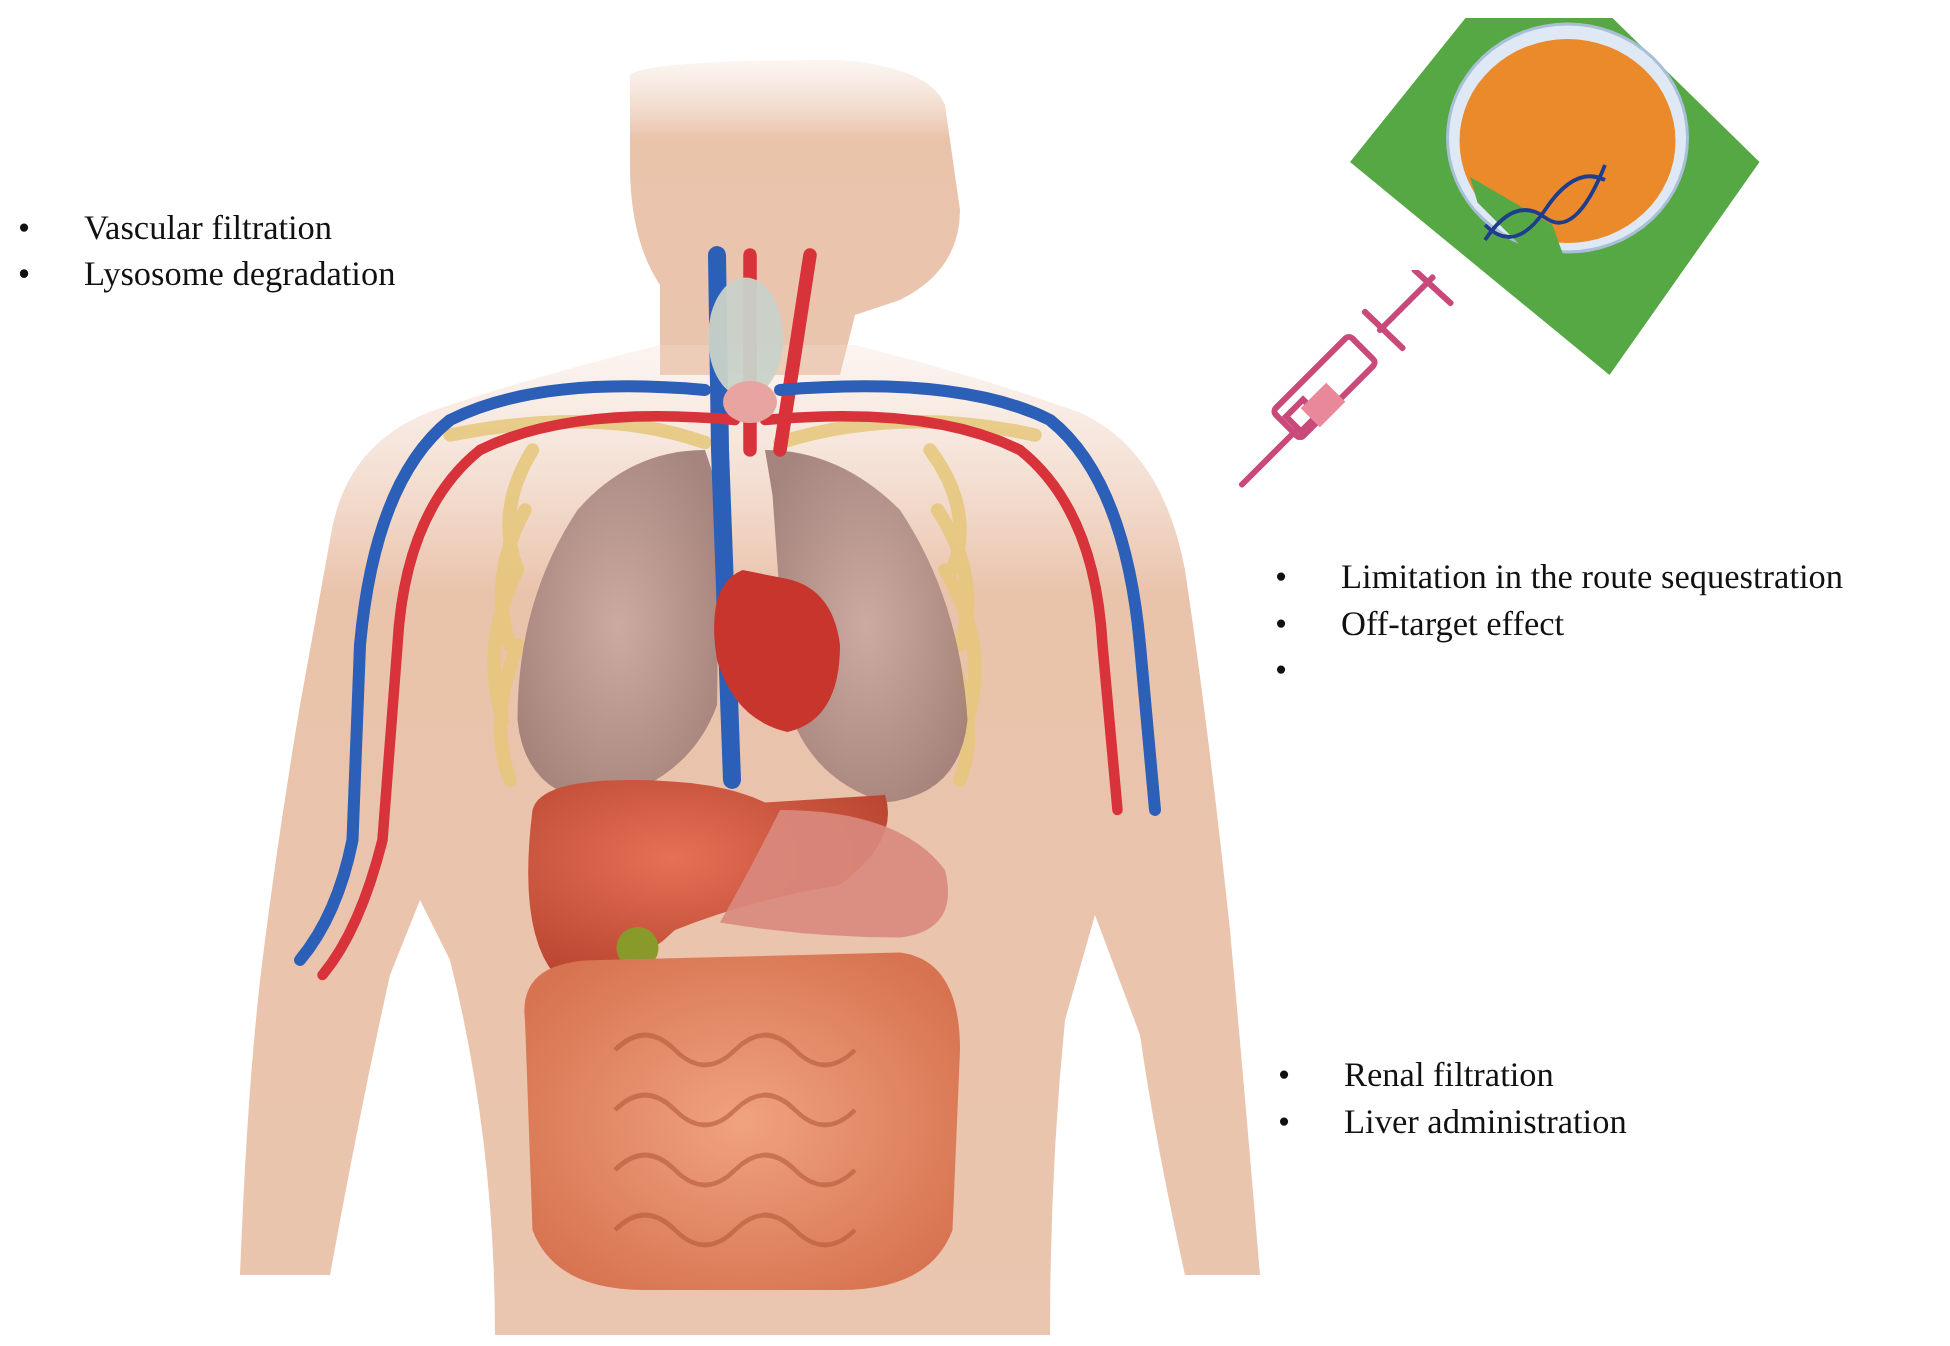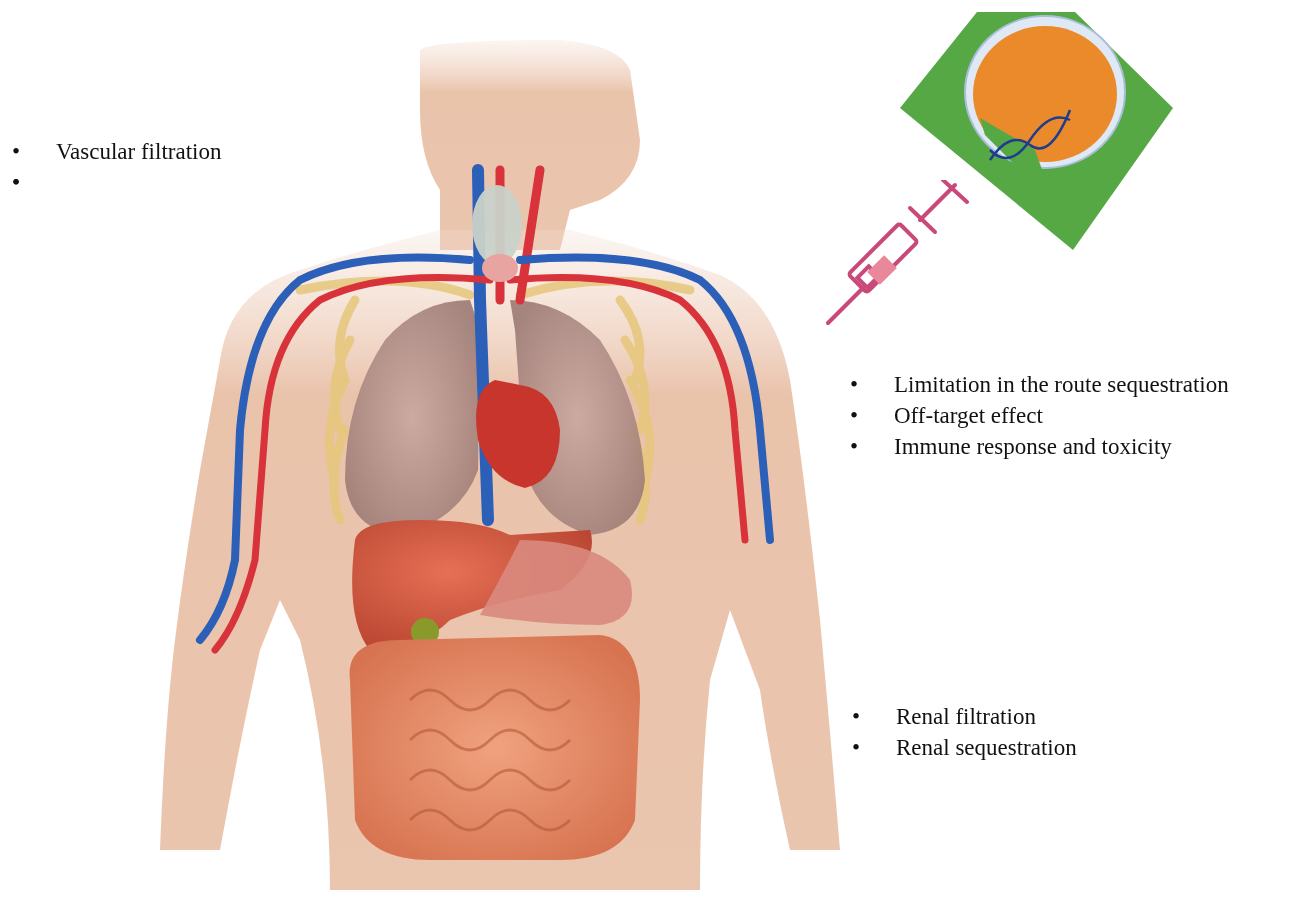--- a/index.html
+++ b/index.html
@@ -102,25 +102,25 @@
     <line x1="95" y1="40" x2="130" y2="5"></line>
     <line x1="118" y1="0" x2="142" y2="22"></line>
     <line x1="85" y1="28" x2="110" y2="52"></line>
   </g>
   <rect x="48" y="78" width="18" height="24" fill="#e8889a" transform="rotate(45 57 90)"></rect>
 </svg>
 
 <ul class="list" style="left:12px;top:136px;">
   <li><span class="bullet">•</span><span>Vascular filtration</span></li>
   <li><span class="bullet">•</span></li>
-  <li><span class="bullet">•</span></li>
+  <li><span class="bullet">•</span><span>Lysosome degradation</span></li>
 </ul>
 
 <ul class="list right-list" style="left:850px;top:369px;">
   <li><span class="bullet">•</span><span>Limitation in the route sequestration</span></li>
   <li><span class="bullet">•</span><span>Off-target effect</span></li>
-  <li><span class="bullet">•</span><span>Immune response and toxicity</span></li>
+  <li><span class="bullet">•</span></li>
 </ul>
 
 <ul class="list right-list" style="left:852px;top:701px;">
   <li><span class="bullet">•</span><span>Renal filtration</span></li>
-  <li><span class="bullet">•</span><span>Renal sequestration</span></li>
+  <li><span class="bullet">•</span><span>Liver administration</span></li>
 </ul>
 
 </body></html>

